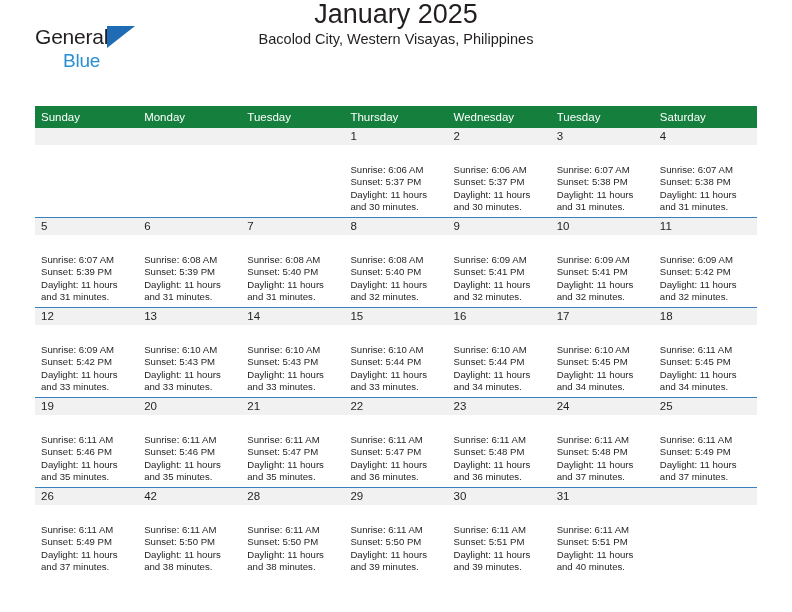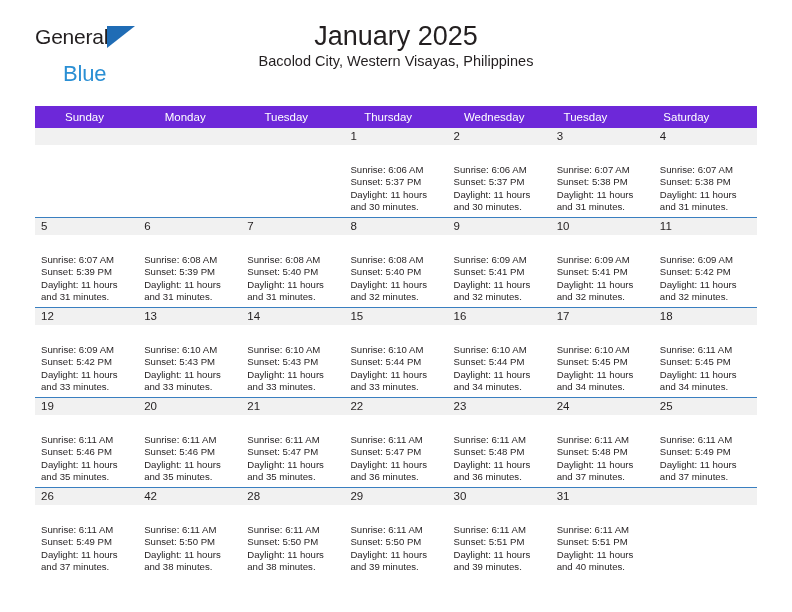--- a/index.html
+++ b/index.html
@@ -19,21 +19,20 @@
     width: 792px;
     height: 612px;
     box-sizing: border-box;
     padding: 0 35px;
   }
 
   
   .header {
     position: relative;
     height: 70px;
-    padding-top: 22px;
     box-sizing: border-box;
   }
   .brand {
     position: absolute;
     left: 0;
     top: 26px;
     line-height: 1;
     user-select: none;
   }
   .brand-row1 {
@@ -46,23 +45,23 @@
   .brand-tri {
     display: inline-block;
     width: 0;
     height: 0;
     border-left: 28px solid #1f6cb5;
     border-bottom: 22px solid transparent;
     vertical-align: -4px;
     margin-left: -1px;
   }
   .brand-row2 {
-    font-size: 22px;
+    font-size: 19px;
     color: #2a8fd4;
-    margin-top: 15px;
+    margin-top: 3px;
     margin-left: 28px;
     letter-spacing: -0.2px;
   }
   .title-block {
     text-align: center;
   }
   .cal-title {
     font-size: 27px;
     color: #231f20;
     line-height: 1.1;
@@ -79,22 +78,21 @@
 
   
   .calendar {
     position: absolute;
     left: 35px;
     top: 106px;
     width: 722px;
   }
   .weekday-row {
     display: flex;
-    background: #6d28d9;
-    padding-left: 24px;
+    background: #15803d;
   }
   .weekday {
     flex: 1 1 0;
     box-sizing: border-box;
     color: #ffffff;
     font-size: 11.5px;
     padding: 5px 0 5px 6px;
     line-height: 1.2;
     height: 22px;
   }

